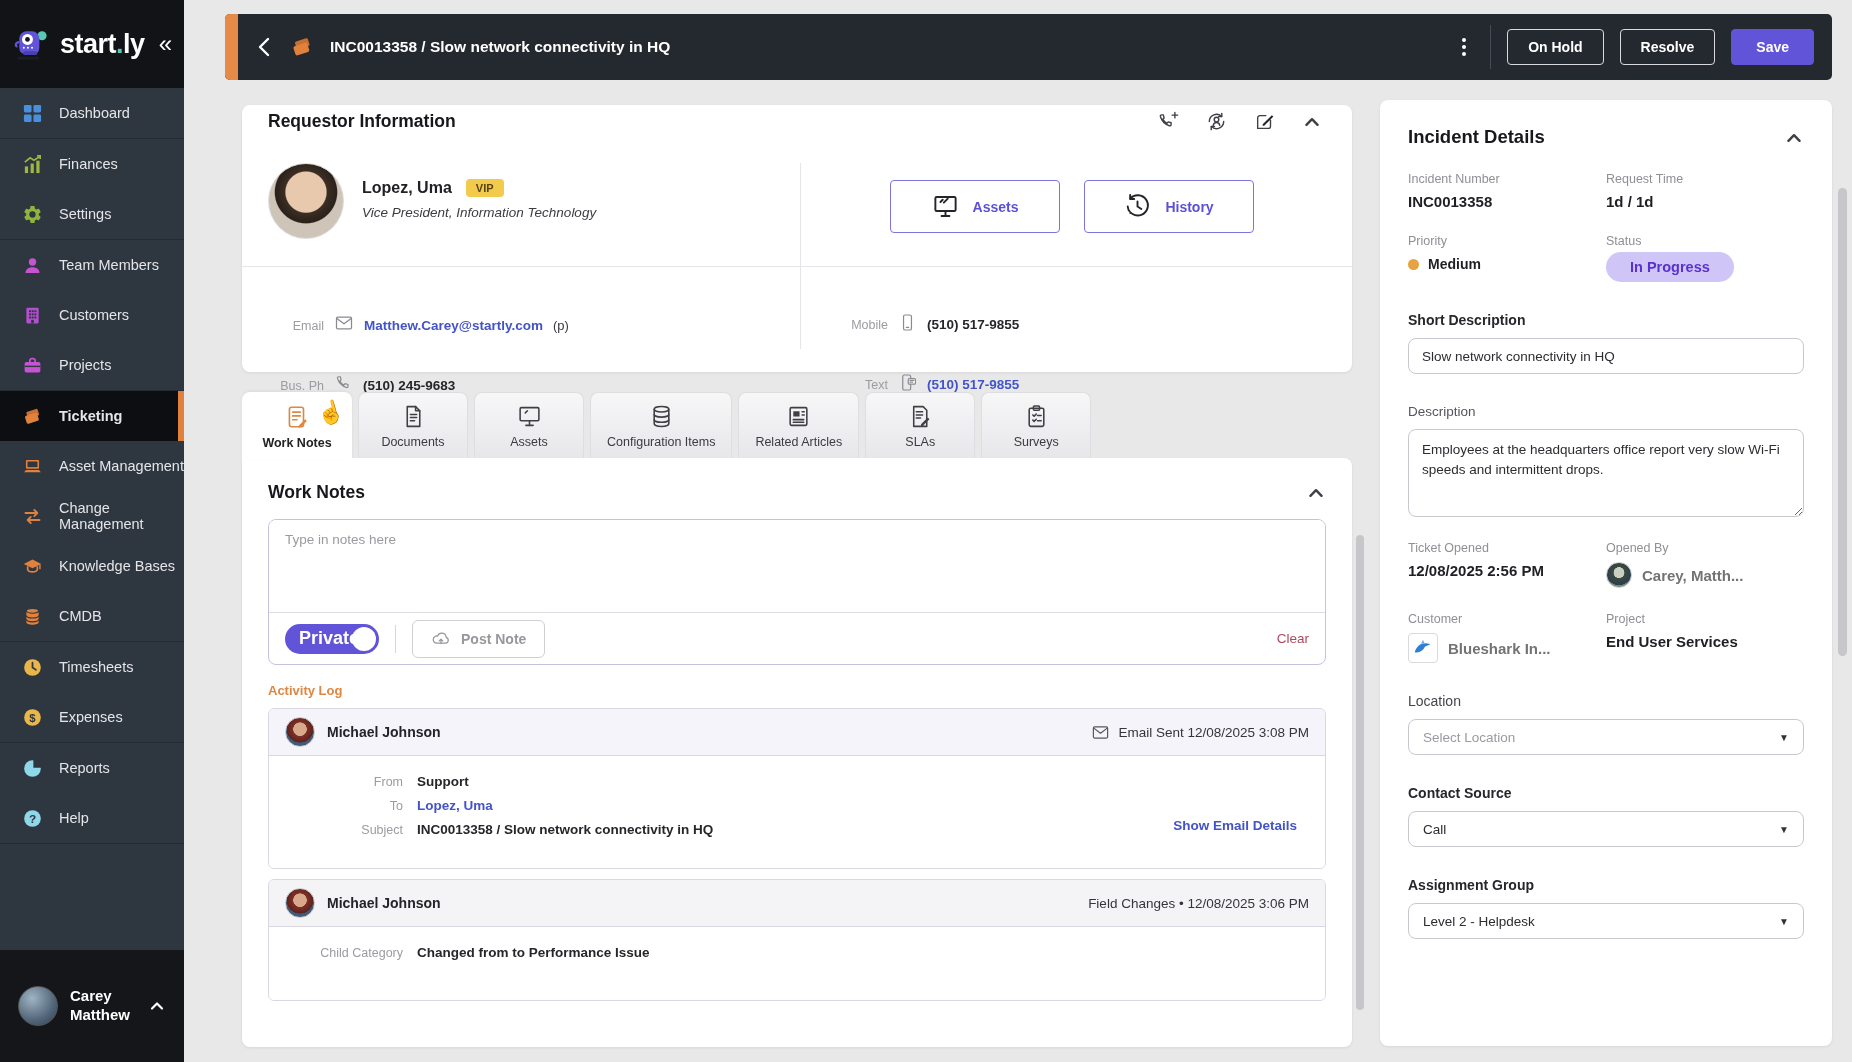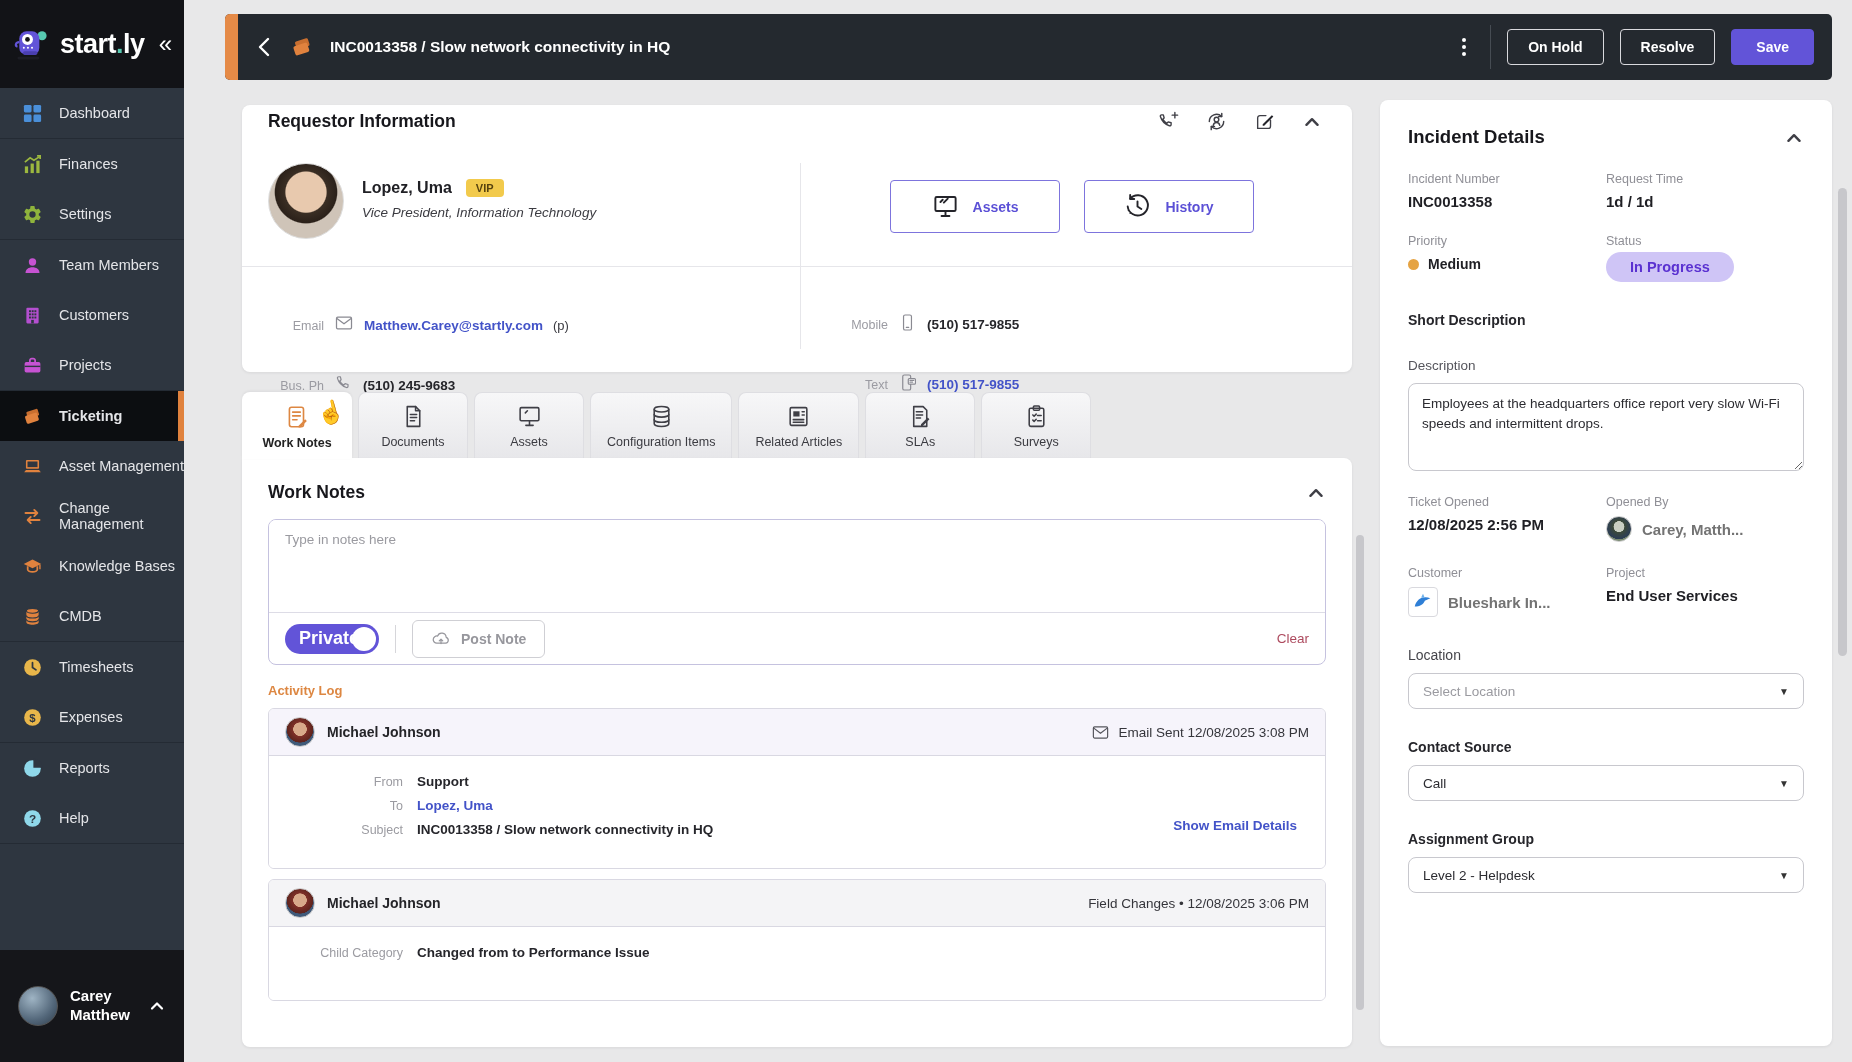--- a/index.html
+++ b/index.html
@@ -599,20 +599,21 @@
             <span class="pri-txt">Medium</span>
           </div>
       </div>
       <div>
         <div class="f-label">Status</div>
         <span class="status-badge">In Progress</span>
       </div>
     </div>
 
     <div class="sec-label-b">Short Description</div>
+    <input class="ip-input" value="Slow network connectivity in HQ" style="">
 
     <div class="sec-label">Description</div>
     <textarea class="ip-textarea" style="">Employees at the headquarters office report very slow Wi-Fi speeds and intermittent drops.</textarea>
 
     <div class="ff-grid">
       <div>
         <div class="f-label">Ticket Opened</div>
         <div class="f-val">12/08/2025 2:56 PM</div>
       </div>
       <div>

